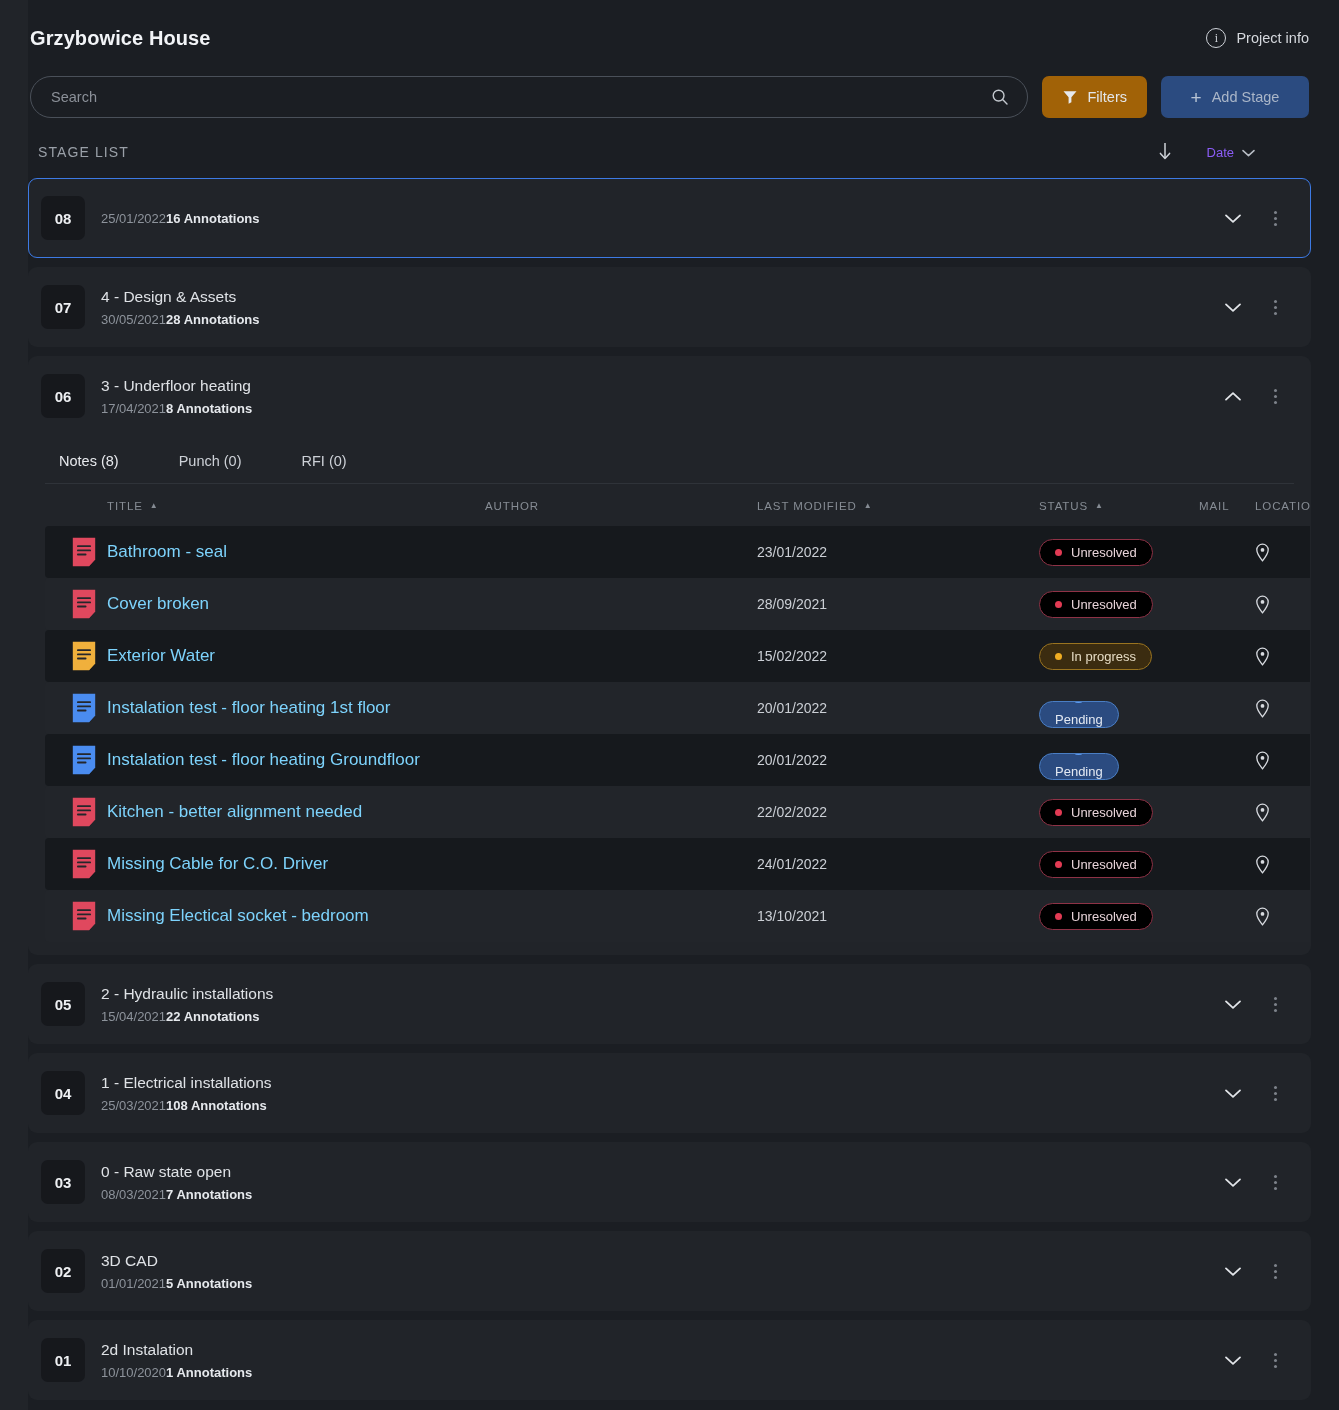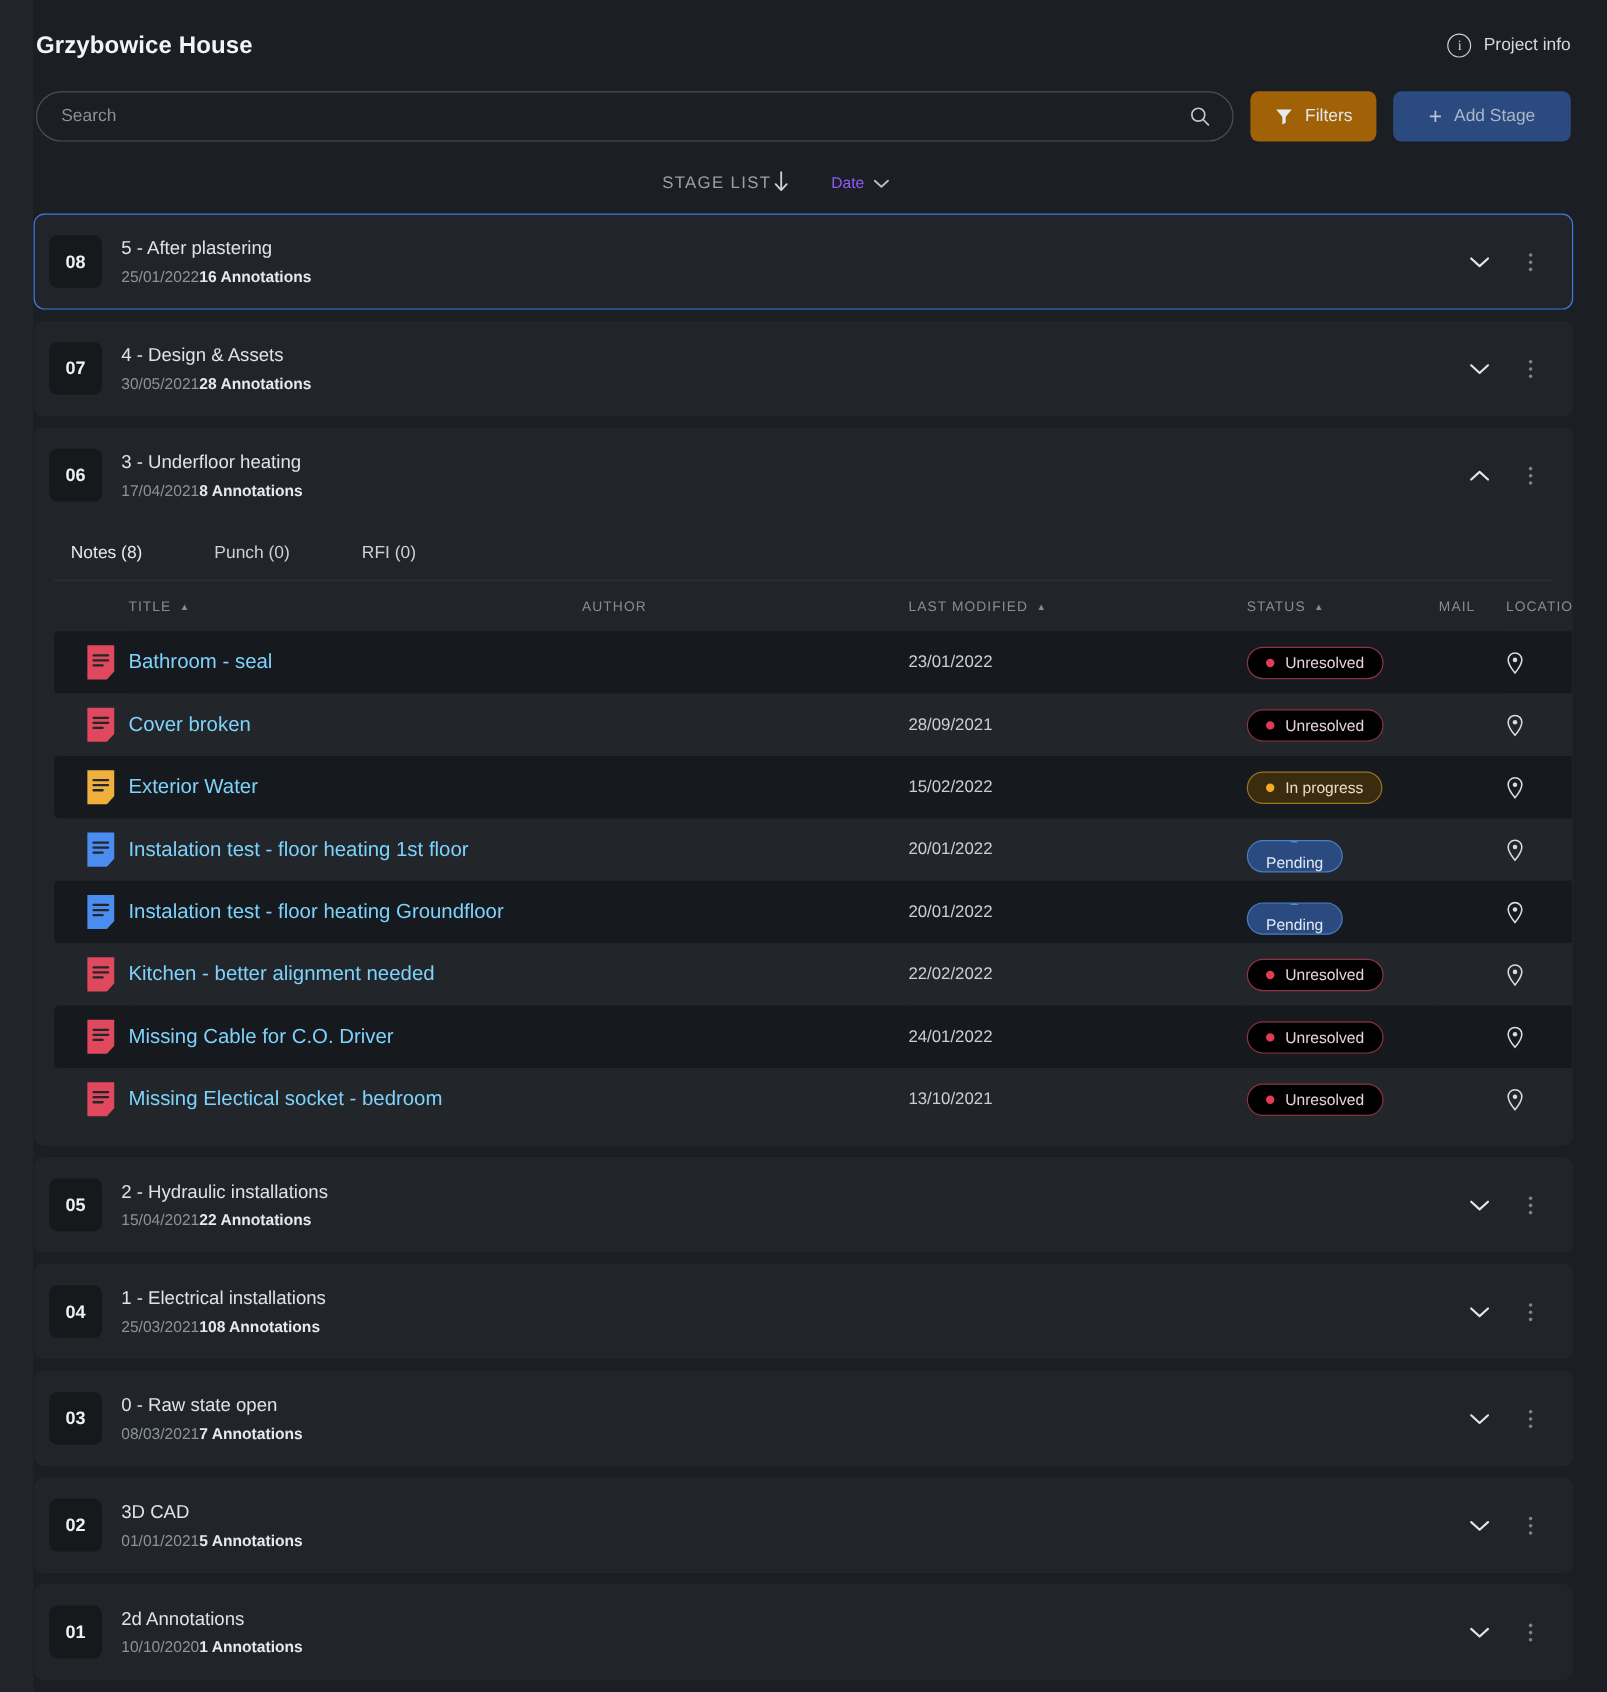--- a/index.html
+++ b/index.html
@@ -113,21 +113,21 @@
     padding: 0 22px;
     min-width: 148px;
   }
   .plus-glyph { font-size: 19px; line-height: 1; color: #b9c4d4; }
 
   
   .list-head {
     height: 52px;
     display: flex;
     align-items: center;
-    justify-content: center;
+    justify-content: space-between;
     padding: 0 10px 0 10px;
     margin-top: 8px;
   }
   .list-head-label {
     font-size: 14px;
     letter-spacing: 1.1px;
     color: #9aa0a8;
   }
   .sort-group {
     display: flex;
@@ -331,21 +331,20 @@
           </span>
         </span>
       </div>
     </div>
 
     <div id="stages">
         <div class="stage selected">
           <div class="stage-row">
             <div class="stage-num">08</div>
             <div class="stage-text">
-              <div class="stage-name">5 - After plastering</div>
               <div class="stage-meta">
                 <span class="stage-date">25/01/2022</span>
                 <span class="stage-annots">16 Annotations</span>
               </div>
             </div>
             <div class="stage-actions">
               <span class="icon-btn">
                 <svg width="18" height="11" viewBox="0 0 18 11">
                   <path d="M2 2.4L9 8.8L16 2.4" stroke="#e2e5e9" stroke-width="1.8" fill="none" stroke-linecap="round" stroke-linejoin="round"></path>
                 </svg>
@@ -775,21 +774,21 @@
                   <i></i>
                 </span>
               </span>
             </div>
           </div>
         </div>
         <div class="stage">
           <div class="stage-row">
             <div class="stage-num">01</div>
             <div class="stage-text">
-              <div class="stage-name">2d Annotations</div>
+              <div class="stage-name">2d Instalation</div>
               <div class="stage-meta">
                 <span class="stage-date">10/10/2020</span>
                 <span class="stage-annots">1 Annotations</span>
               </div>
             </div>
             <div class="stage-actions">
               <span class="icon-btn">
                 <svg width="18" height="11" viewBox="0 0 18 11">
                   <path d="M2 2.4L9 8.8L16 2.4" stroke="#e2e5e9" stroke-width="1.8" fill="none" stroke-linecap="round" stroke-linejoin="round"></path>
                 </svg>

